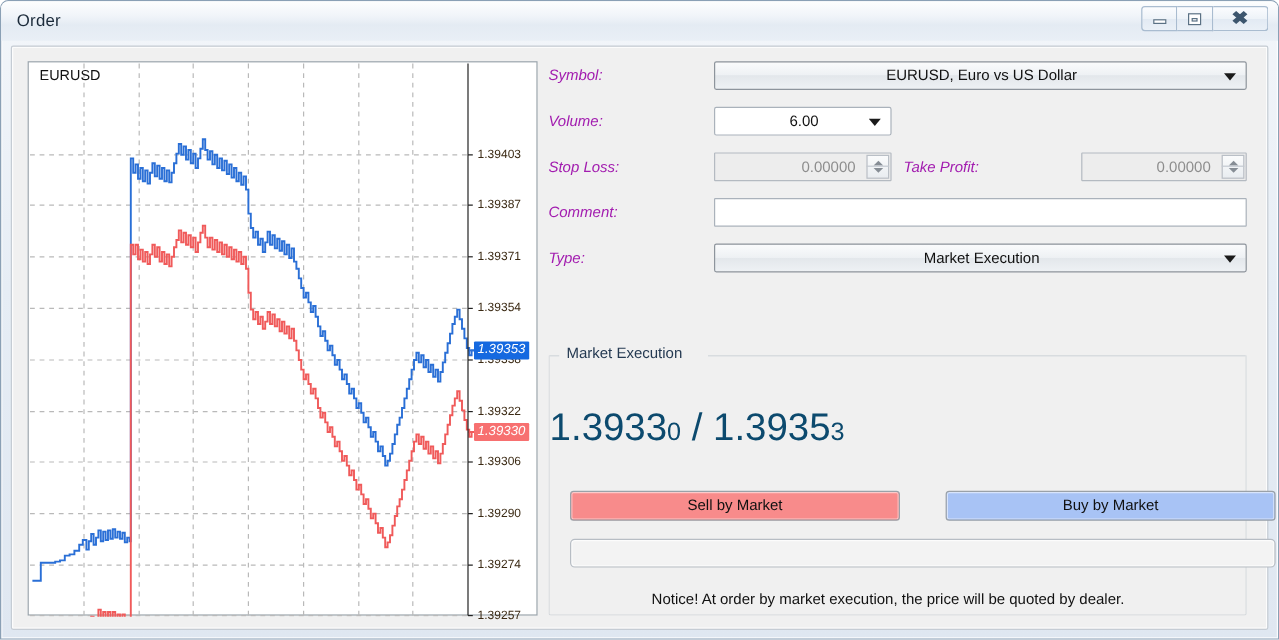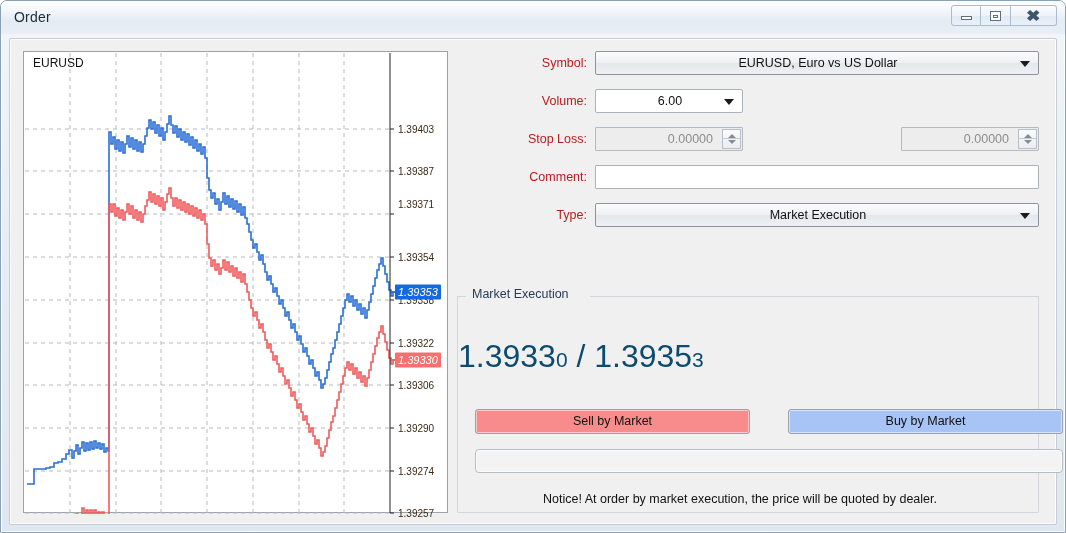--- a/index.html
+++ b/index.html
@@ -74,22 +74,22 @@
     font-size:11px;color:#fff;padding:1px 3px 2px 3px;
     white-space:nowrap;transform:translateY(-50%);
     border-radius:1px;
     font-style:italic;
   }
   .badge-blue{background:#1569e0;}
   .badge-red{background:#f77070;}
   
   #form{position:absolute;left:447px;top:12px;width:582px;height:462px;}
   .lbl{
-    position:absolute;text-align:right;font-size:12.5px;color:#b91c1c;
-    line-height:24px;white-space:nowrap;
+    position:absolute;font-size:12.5px;color:#a21caf;
+    line-height:24px;white-space:nowrap;font-style:italic;
   }
   .combo{
     position:absolute;box-sizing:border-box;height:24px;
     border:1px solid #8d949c;border-radius:2px;
     background:linear-gradient(to bottom,#fafbfc 0%,#eef1f4 48%,#e3e7eb 50%,#eef1f4 100%);
     line-height:22px;padding-left:2px;font-size:12.5px;color:#111;
     overflow:hidden;white-space:nowrap;text-align:center;
   }
   .combo.white{
     background:#fff;border:1px solid #aab2bb;
@@ -221,21 +221,21 @@
               <line x1="366" x2="370" y1="376" y2="376" stroke="#222" stroke-width="1"></line>
               <line x1="366" x2="370" y1="419" y2="419" stroke="#222" stroke-width="1"></line>
               <line x1="366" x2="370" y1="461" y2="461" stroke="#222" stroke-width="1"></line>
             </g>
           <line x1="366" y1="1" x2="366" y2="461" stroke="#222" stroke-width="1"></line>
         </svg>
         <div id="chart-symbol">EURUSD</div>
         <div id="axis-labels">
             <div class="axis-label" style="top: 77px;">1.39403</div>
             <div class="axis-label" style="top: 119px;">1.39387</div>
-            <div class="axis-label" style="top: 152px;">1.39371</div>
+            <div class="axis-label" style="top: 162px;">1.39371</div>
             <div class="axis-label" style="top: 205px;">1.39354</div>
             <div class="axis-label" style="top: 248px;">1.39338</div>
             <div class="axis-label" style="top: 291px;">1.39322</div>
             <div class="axis-label" style="top: 333px;">1.39306</div>
             <div class="axis-label" style="top: 376px;">1.39290</div>
             <div class="axis-label" style="top: 419px;">1.39274</div>
             <div class="axis-label" style="top: 461px;">1.39257</div>
             <div class="price-badge badge-blue" style="top: 240px;">1.39353</div>
             <div class="price-badge badge-red" style="top: 308px;">1.39330</div>
           </div>
@@ -256,20 +256,21 @@
         <span class="arrow"></span>
       </div>
 
       <div class="lbl" style="left:0;top:76px;width:130px;">Stop Loss:</div>
       <div class="spin" style="left:138px;top:76px;width:148px;">
         <div class="val">0.00000</div>
         <div class="spinbox"></div>
         <div class="spindiv"></div>
       </div>
 
+      <div class="lbl" style="left:296px;top:76px;width:140px;">Take Profit:</div>
       <div class="spin" style="left:444px;top:76px;width:138px;">
         <div class="val">0.00000</div>
         <div class="spinbox"></div>
         <div class="spindiv"></div>
       </div>
 
       <div class="lbl" style="left:0;top:114px;width:130px;">Comment:</div>
       <div class="textinput" style="left:138px;top:114px;width:444px;" title=""></div>
 
       <div class="lbl" style="left:0;top:152px;width:130px;">Type:</div>

